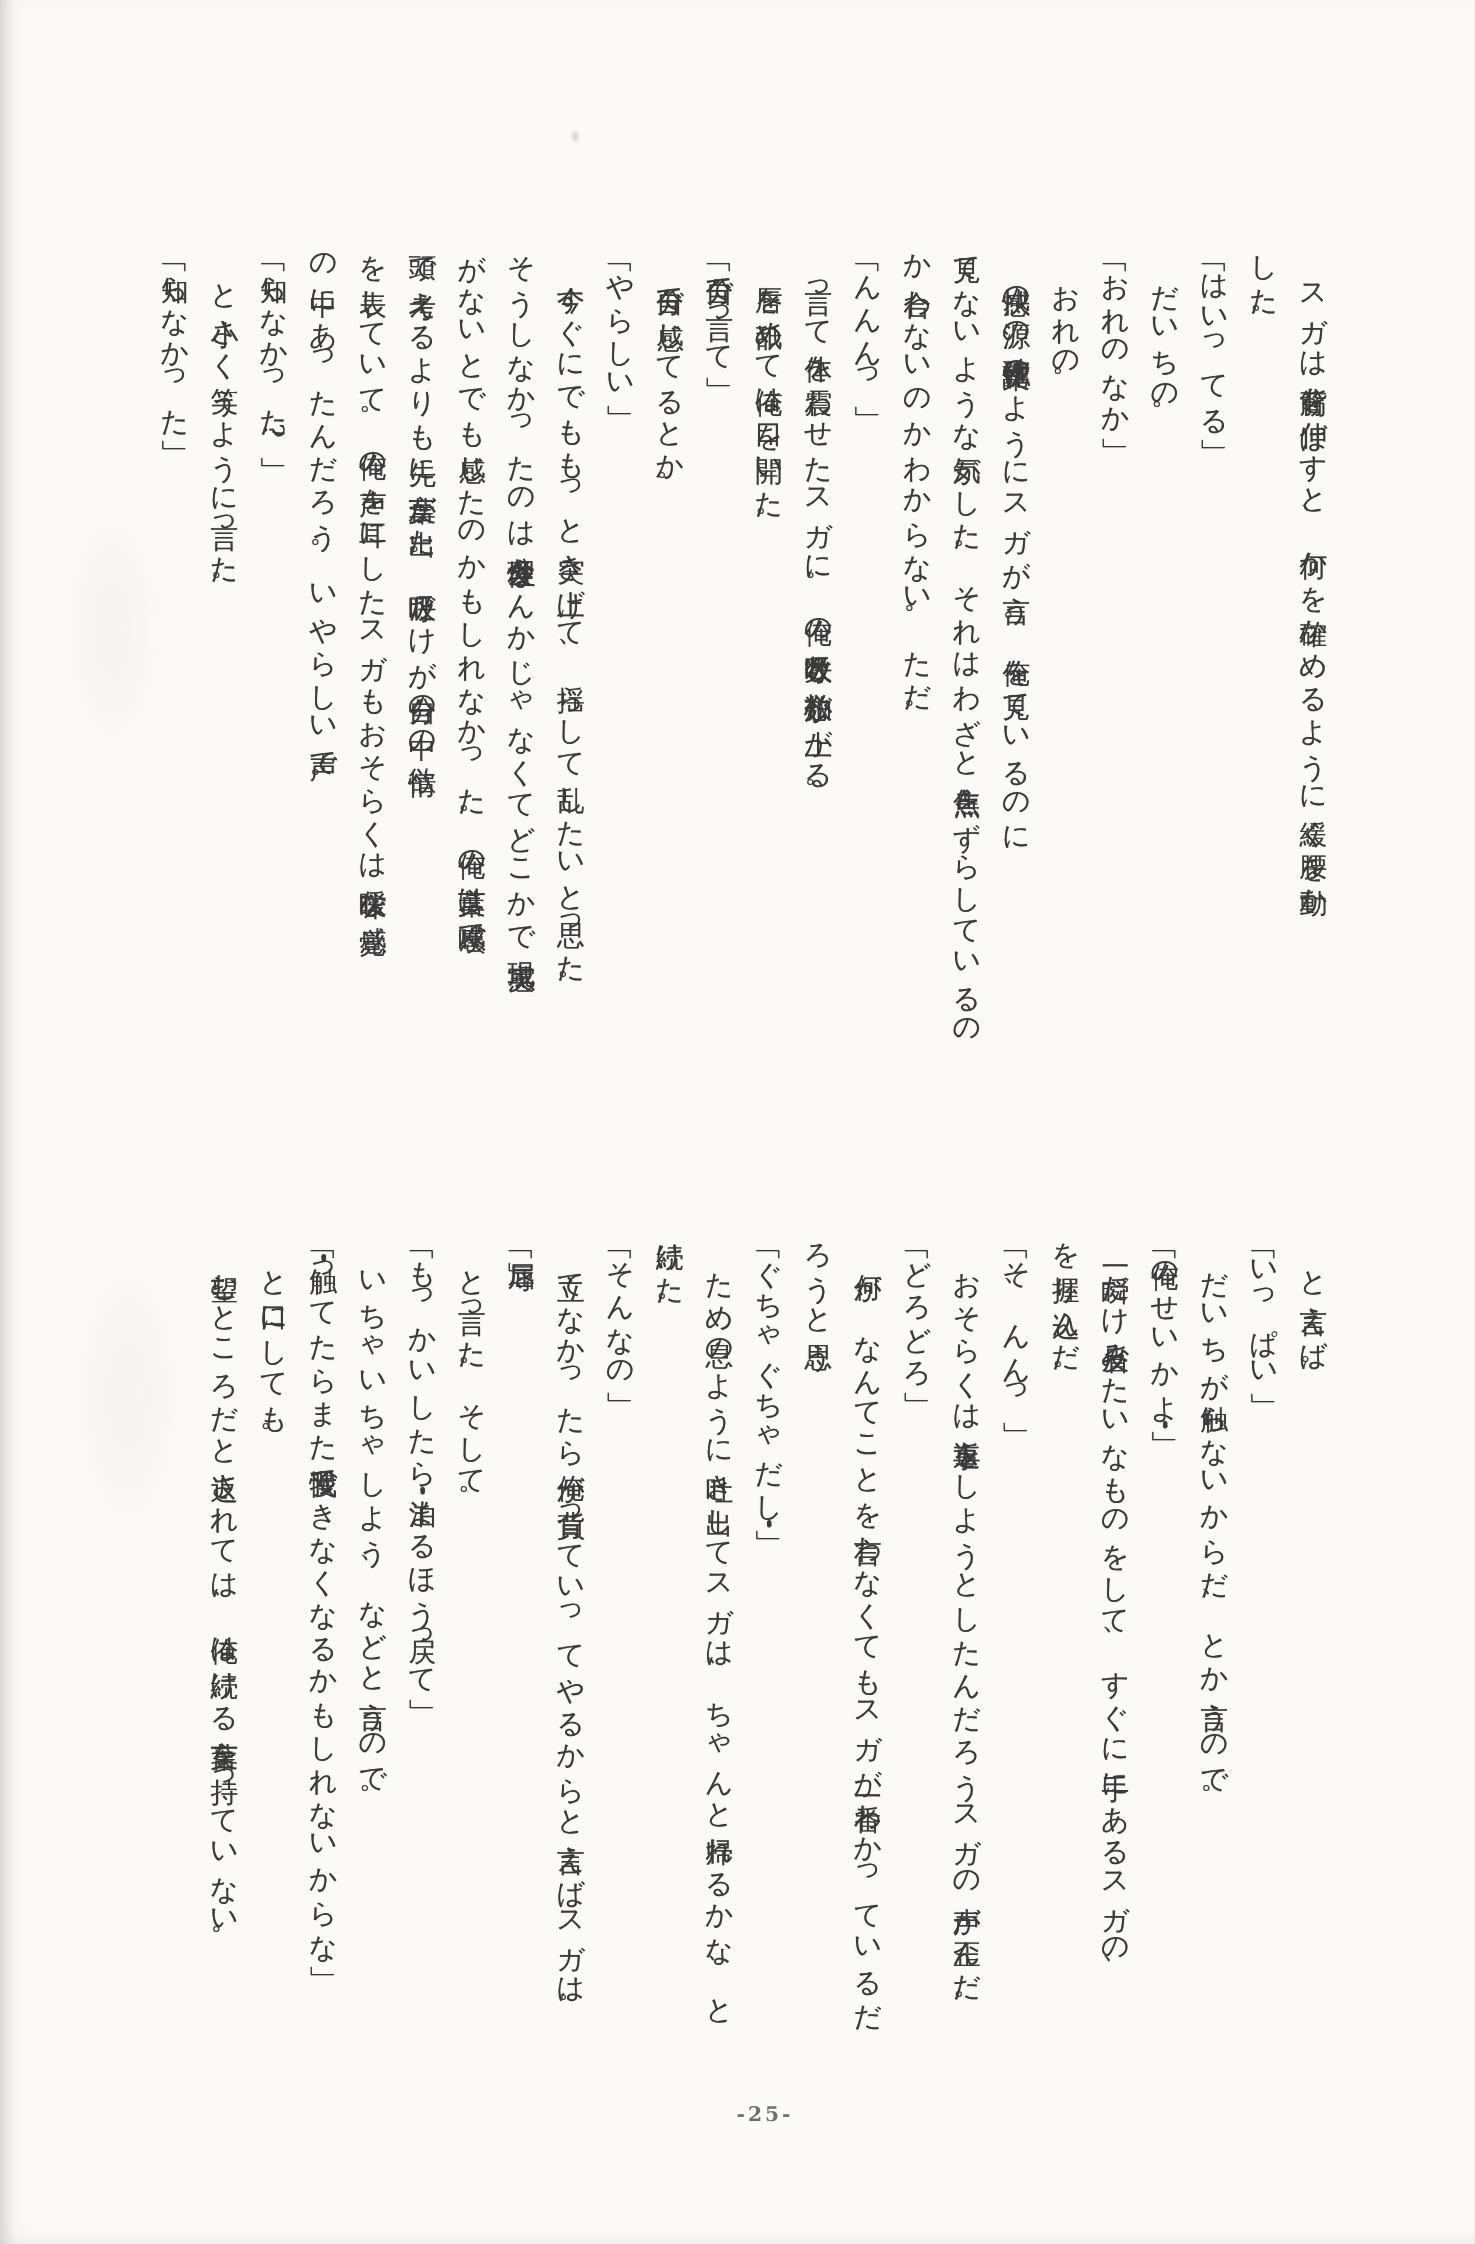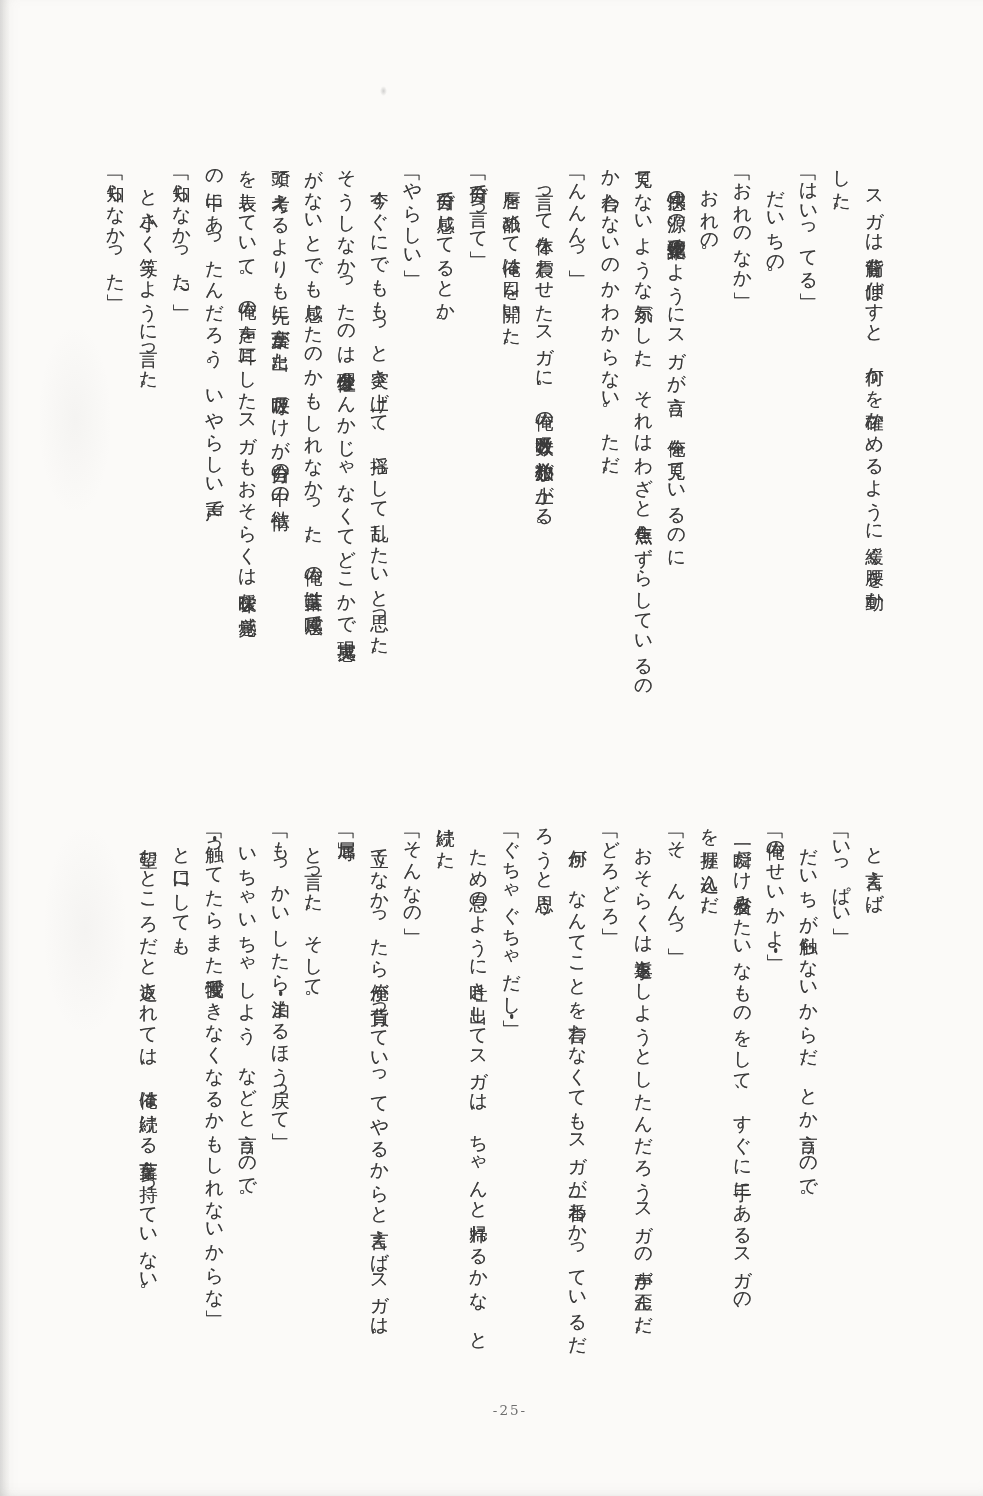--- a/index.html
+++ b/index.html
@@ -37,20 +37,21 @@
   .indent-none   { padding-top: 0; }
   .page-number {
     position: absolute;
     top: 1402px;
     left: 475px;
     width: 70px;
     text-align: center;
     font-size: 13.5px;
     letter-spacing: 2px;
     color: #6d6d6d;
+    font-weight: bold;
   }
   .scan-artifact { position: absolute; pointer-events: none; }
   .artifact-speck {
     left: 380px; top: 86px; width: 7px; height: 10px;
     background: radial-gradient(ellipse at center, rgba(130,130,130,0.35), rgba(130,130,130,0) 70%);
   }
   .artifact-smudge-1 {
     left: 40px; top: 330px; width: 70px; height: 180px;
     background: radial-gradient(ellipse at center, rgba(140,140,138,0.06), rgba(140,140,138,0) 75%);
   }

